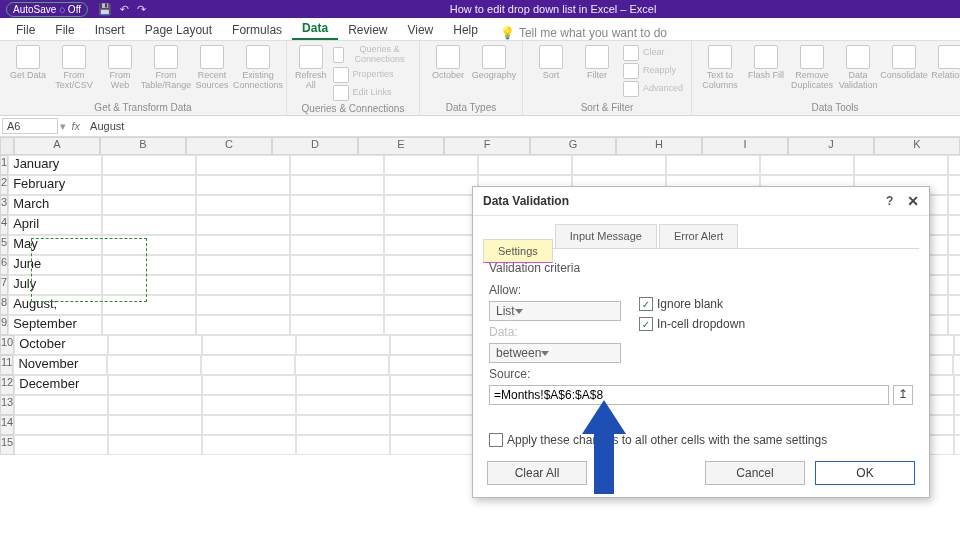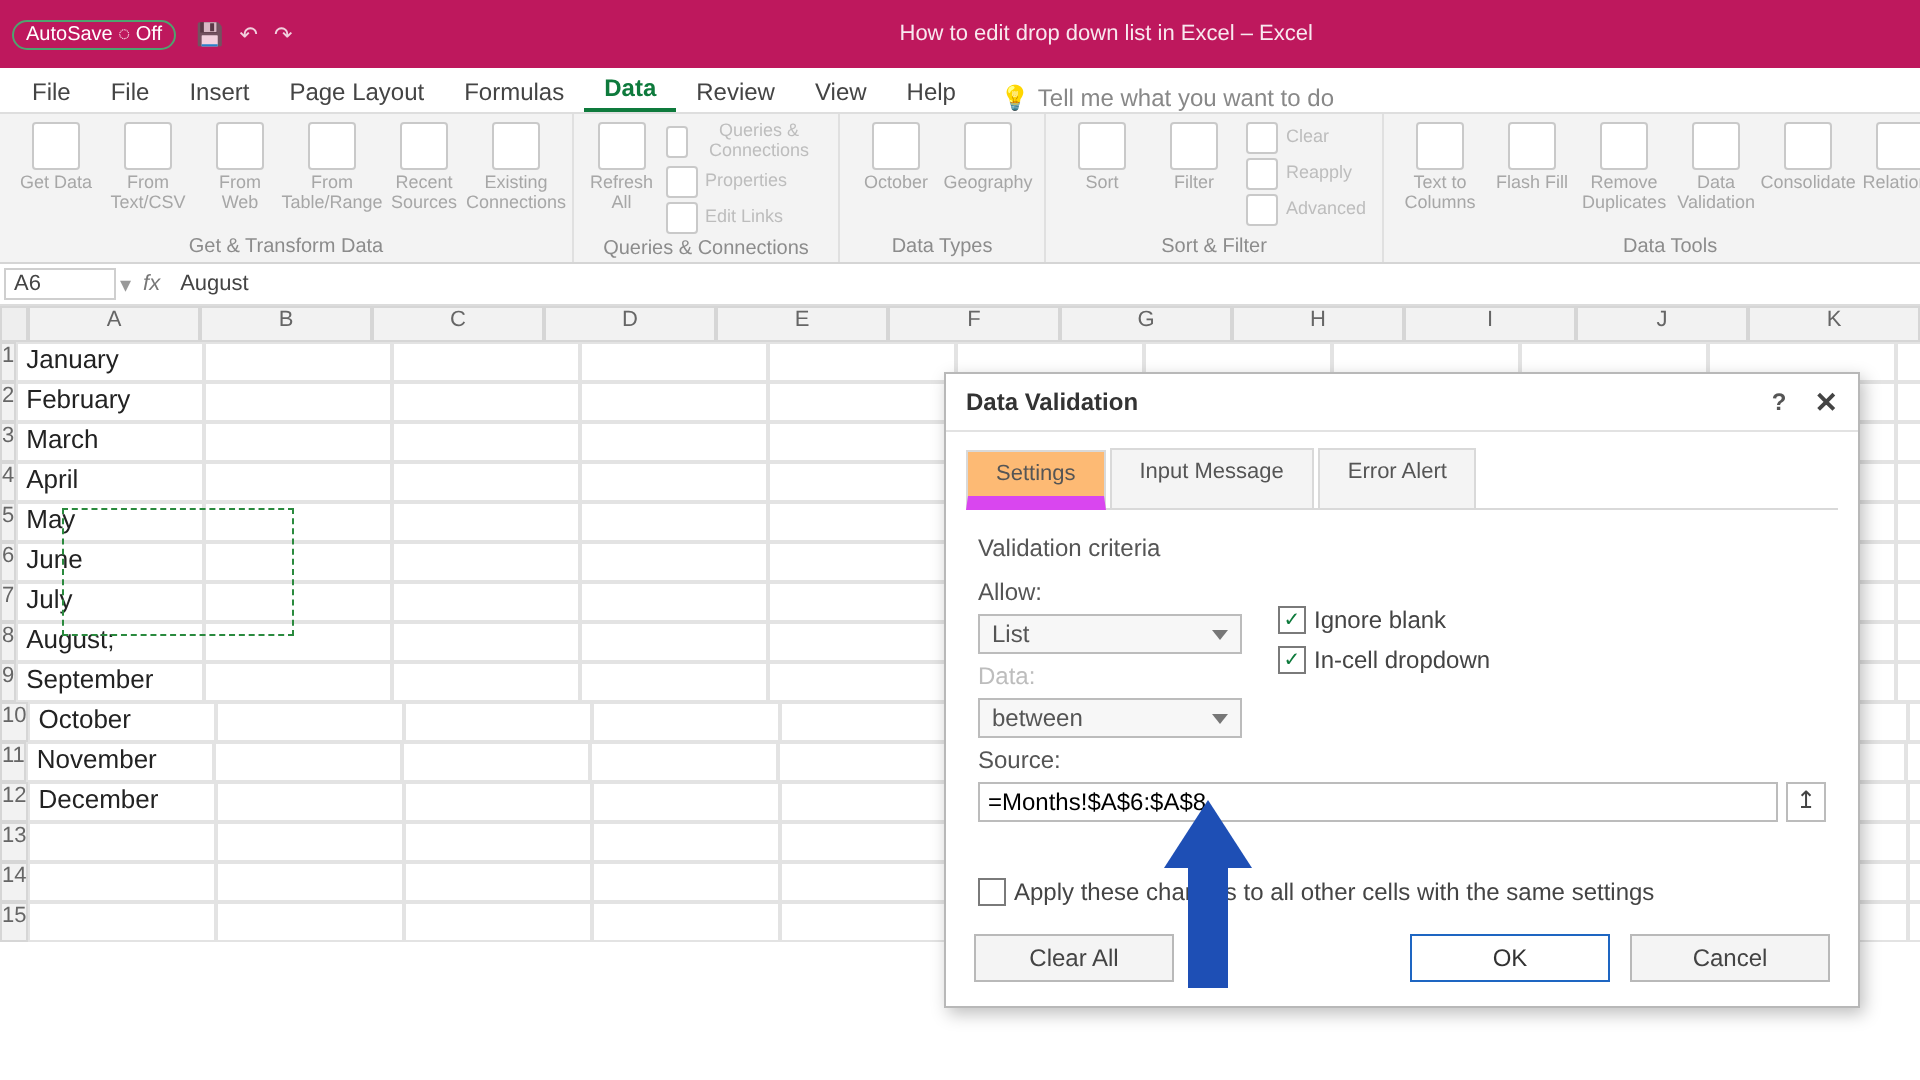--- a/index.html
+++ b/index.html
@@ -1,16 +1,16 @@
 <!DOCTYPE html>
 <html><head>
 <meta charset="utf-8">
 <style>
 html,body{margin:0;padding:0;font-family:"Segoe UI",Arial,sans-serif;font-size:12px;color:#444;background:#fff;width:960px;height:540px;overflow:hidden}
-.titlebar{height:34px;background:#be185d;display:flex;align-items:center;color:#fff;font-size:11px}
+.titlebar{height:18px;background:#4c1d95;display:flex;align-items:center;color:#fff;font-size:11px}
 .titlebar .autosave{margin-left:6px;padding:1px 6px;border:1px solid #4fa36f;border-radius:8px;font-size:10px}
 .titlebar .qat{display:flex;gap:8px;margin-left:10px}
 .titlebar .qat span{opacity:.8}
 .titlebar .wintitle{flex:1;text-align:center;opacity:.9}
 .menubar{height:22px;background:#fff;border-bottom:1px solid #dedede;display:flex;align-items:flex-end;padding-left:6px}
 .menubar .tab{padding:3px 10px;font-size:12px;color:#444}
 .menubar .tab.active{color:#0e7a3c;border-bottom:2px solid #0e7a3c;font-weight:600}
 .menubar .tell{margin-left:12px;color:#888;display:flex;align-items:center;gap:4px}
 .ribbon{height:74px;background:#f3f3f3;border-bottom:1px solid #d5d5d5;display:flex;overflow:hidden}
 .group{border-right:1px solid #e0e0e0;padding:4px 8px 2px;display:flex;flex-direction:column;justify-content:space-between}
@@ -34,25 +34,25 @@
 .cell{flex:0 0 84px;border:1px solid #e3e3e3;padding:0 4px;font-size:13px;color:#222;white-space:nowrap;overflow:visible}
 .marquee{position:absolute;left:31px;top:101px;width:114px;height:62px;border:1.5px dashed #2a8a3e;pointer-events:none}
 
 .dialog{position:absolute;left:472px;top:186px;width:456px;background:#fff;border:1px solid #b8b8b8;box-shadow:2px 3px 8px rgba(0,0,0,.25);font-size:12px}
 .dlg-title{display:flex;align-items:center;padding:6px 10px;border-bottom:1px solid #e2e2e2;font-weight:600;color:#333}
 .dlg-title .sp{flex:1}
 .dlg-title .q{margin-right:14px;color:#555}
 .dlg-title .x{font-size:14px;color:#444}
 .dlg-tabs{display:flex;border-bottom:1px solid #d9d9d9;margin:8px 10px 0}
 .dlg-tabs .dt{padding:5px 14px;border:1px solid #d9d9d9;border-bottom:none;background:#f4f4f4;margin-right:2px;font-size:11px;color:#555}
-.dlg-tabs .dt.active{background:#fdba74;border-bottom:7px solid #d946ef;position:relative;top:1px}
+.dlg-tabs .dt.active{background:#fef9c3;border-bottom:1px solid #d946ef;position:relative;top:15px}
 .dlg-body{padding:8px 16px 6px}
 .lbl{color:#555;margin:4px 0}
 .combo{display:flex;align-items:center}
-.combo .cbox{border:1px solid #bcbcbc;background:#f7f7f7;padding:2px 6px;width:118px;display:flex;justify-content:space-between;align-items:center;color:#555}
+.combo .cbox{border:1px solid #bcbcbc;background:#f7f7f7;padding:2px 6px;width:118px;display:flex;justify-content:flex-start;align-items:center;color:#555}
 .caret{width:0;height:0;border-left:4px solid transparent;border-right:4px solid transparent;border-top:5px solid #777}
 .chk{display:flex;align-items:center;gap:4px;color:#444;font-size:12px}
 .chk .box{width:12px;height:12px;border:1px solid #7a7a7a;display:flex;align-items:center;justify-content:center;font-size:10px;color:#0e7a3c}
 .src{display:flex;align-items:center;gap:4px;margin-top:2px}
 .src input{flex:1;border:1px solid #bcbcbc;padding:2px 4px;font-size:12px}
 .src .pick{width:18px;height:18px;border:1px solid #bcbcbc;text-align:center;line-height:16px}
 .dlg-foot{display:flex;padding:8px 14px 12px;gap:10px;align-items:center}
 .dlg-foot .sp{flex:1}
 .btn{min-width:74px;padding:4px 12px;border:1px solid #b9b9b9;background:#f4f4f4;text-align:center;font-size:12px;color:#444}
 .btn.primary{border:1.5px solid #1e66c2;background:#fff;color:#333}
@@ -499,21 +499,21 @@
       <div class="pick">↥</div>
     </div>
     <div class="chk" style="margin-top:28px">
       <span class="box"></span>
         <span>Apply these changes to all other cells with the same settings</span>
     </div>
   </div>
   <div class="dlg-foot">
     <div class="btn">Clear All</div>
     <span class="sp"></span>
+    <div class="btn">Cancel</div>
     <div class="btn primary">OK</div>
-    <div class="btn">Cancel</div>
   </div>
 </div>
 
 <div class="arrow">
   <div class="head"></div>
     <div class="stem"></div>
 </div>
 
 </body></html>

